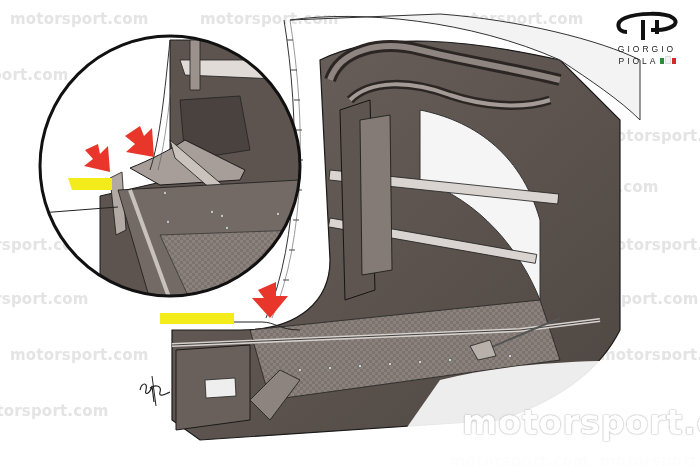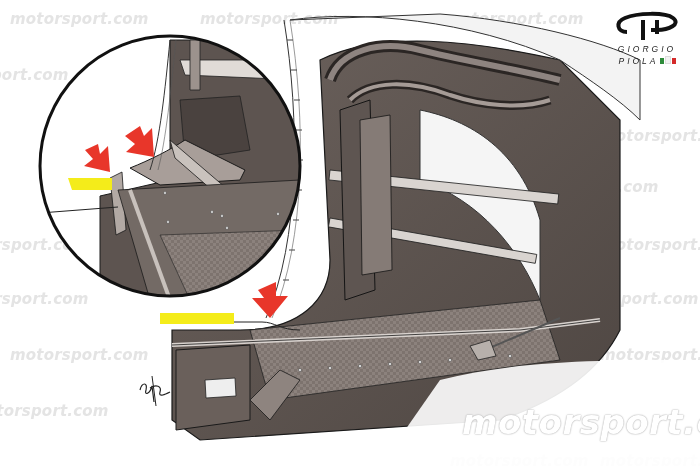--- a/index.html
+++ b/index.html
@@ -1,17 +1,17 @@
 <!DOCTYPE html>
 <html><head>
 <meta charset="utf-8">
 <style>
   html,body{margin:0;padding:0;}
   body{width:700px;height:466px;overflow:hidden;background:#ffffff;position:relative;font-family:"Liberation Sans",sans-serif;}
-  .stage{position:absolute;left:0;top:0;width:700px;height:466px;overflow:hidden;background:#fff;font-style:italic;}
+  .stage{position:absolute;left:0;top:0;width:700px;height:466px;overflow:hidden;background:#fff;}
   .wm{position:absolute;color:#e4e4e4;font-weight:bold;font-size:15px;letter-spacing:0.2px;white-space:nowrap;font-family:"DejaVu Sans",sans-serif;}
   .wm-big{position:absolute;left:462px;top:402px;color:#ffffff;font-size:34px;font-weight:bold;font-family:"DejaVu Sans",sans-serif;text-shadow:0 0 2px #bbb,0 0 1px #999;letter-spacing:0.5px;}
   .logo{position:absolute;left:607px;top:8px;width:80px;height:64px;}
   .logo-name{position:absolute;left:0;width:80px;text-align:center;font-size:8.5px;letter-spacing:3px;color:#222;font-family:"Liberation Sans",sans-serif;}
   .flag{display:inline-block;width:4px;height:6px;margin-left:1px;vertical-align:0px;}
   svg{position:absolute;left:0;top:0;}
   .signature{position:absolute;left:136px;top:372px;}
 </style>
 </head>
 <body>

